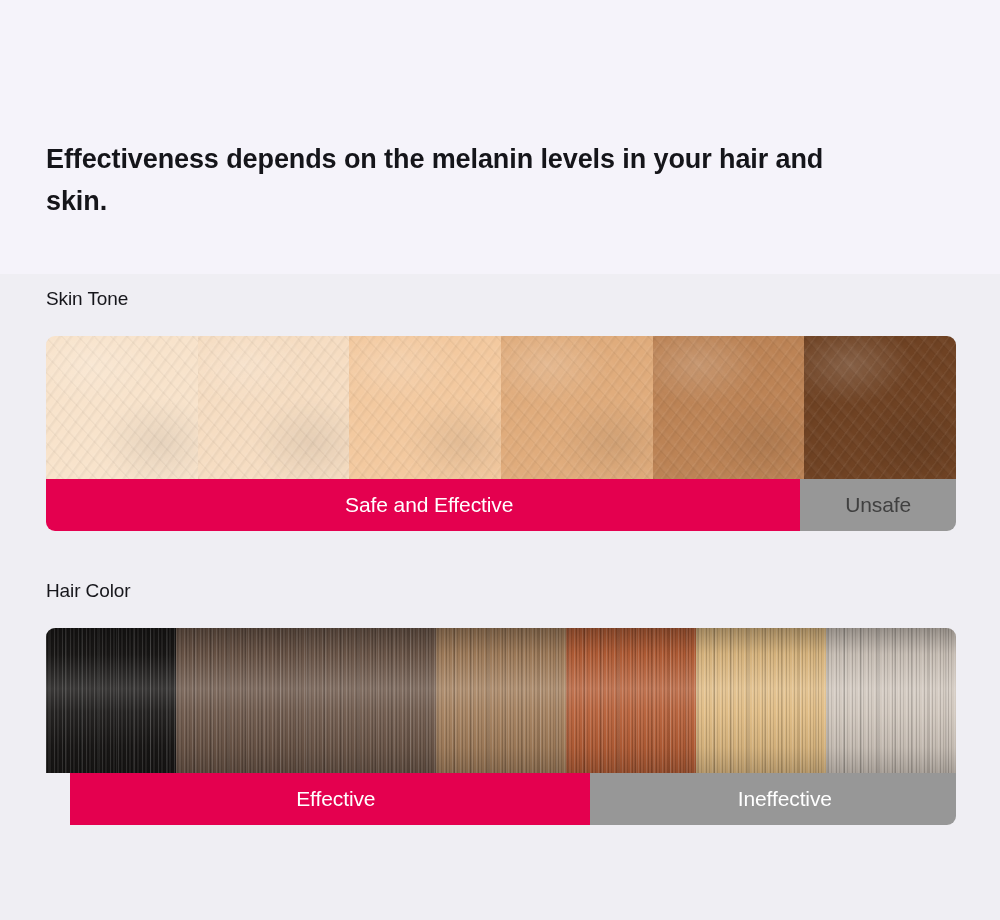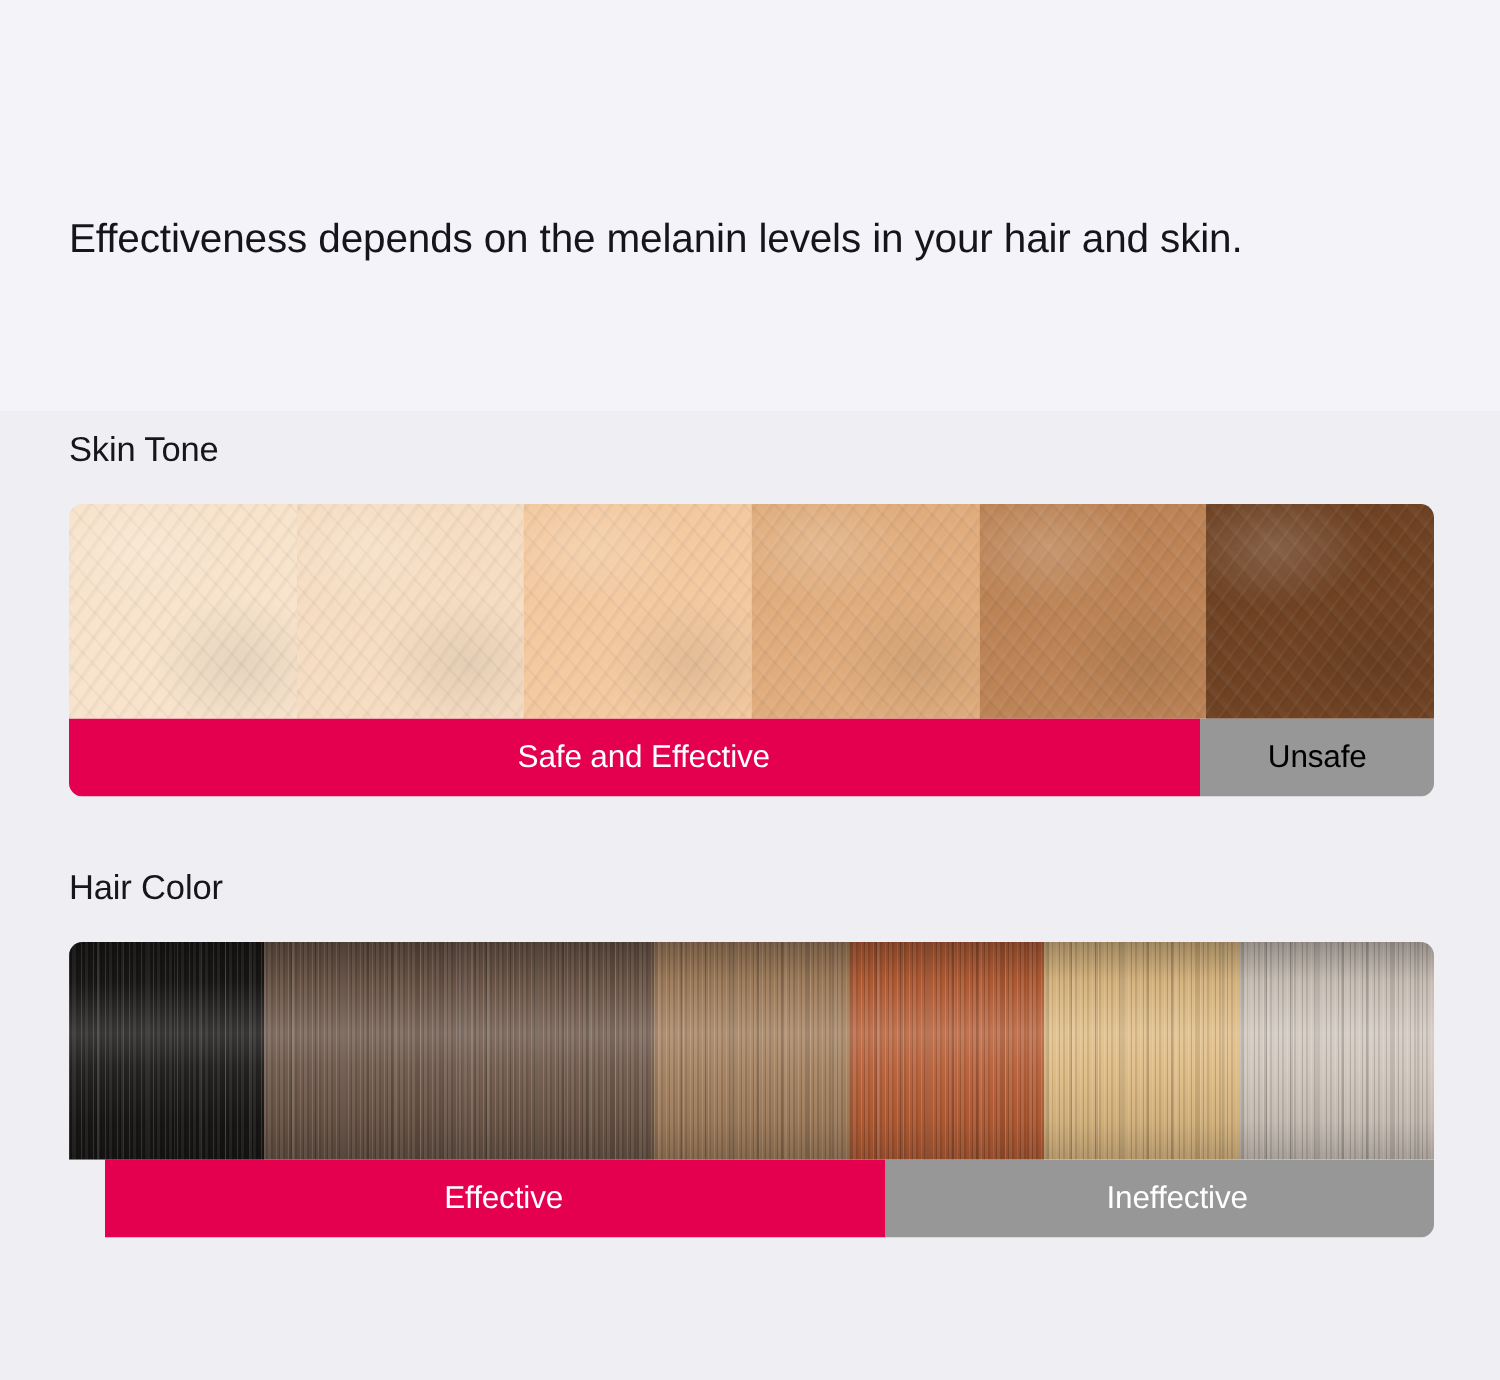--- a/index.html
+++ b/index.html
@@ -38,35 +38,35 @@
     white-space: nowrap;
   }
 
   .page-subtitle {
     position: absolute;
     left: 46px;
     top: 138px;
     width: 790px;
     font-size: 27px;
     line-height: 42px;
-    font-weight: 400;
+    font-weight: 700;
     letter-spacing: -0.1px;
     color: #15151a;
   }
 
   
   .section { position: absolute; left: 0; width: 1000px; }
   .section-skin { top: 284px; }
   .section-hair { top: 576px; }
 
   .section-label {
     position: absolute;
     left: 46px;
     top: 0;
-    font-size: 23px;
+    font-size: 19px;
     line-height: 30px;
     font-weight: 400;
     letter-spacing: -0.1px;
     color: #16161b;
   }
 
   .card {
     position: absolute;
     left: 46px;
     top: 52px;
@@ -159,21 +159,21 @@
     <div class="swatches swatches-skin">
         <div class="swatch swatch-skin" style="background: rgb(248, 227, 203);"></div>
         <div class="swatch swatch-skin" style="background: rgb(246, 221, 194);"></div>
         <div class="swatch swatch-skin" style="background: rgb(243, 201, 159);"></div>
         <div class="swatch swatch-skin" style="background: rgb(224, 172, 124);"></div>
         <div class="swatch swatch-skin" style="background: rgb(188, 131, 85);"></div>
         <div class="swatch swatch-skin" style="background: rgb(111, 66, 35);"></div>
       </div>
     <div class="verdict-bar">
         <div class="verdict-seg verdict-pos" style="flex: 0 0 82.9%; background: rgb(228, 0, 79); color: rgb(255, 255, 255);">Safe and Effective</div>
-        <div class="verdict-seg verdict-neg" style="flex: 0 0 17.1%; background: rgb(151, 151, 151); color: #000000;">Unsafe</div>
+        <div class="verdict-seg verdict-neg" style="flex: 0 0 17.1%; background: rgb(151, 151, 151); color: #404040;">Unsafe</div>
       </div>
   </div>
 </section>
 
 <section class="section section-hair">
   <div class="section-label">Hair Color</div>
   <div class="card">
     <div class="swatches swatches-hair">
         <div class="swatch swatch-hair" style="background: rgb(25, 23, 22);"></div>
         <div class="swatch swatch-hair" style="background: rgb(107, 85, 71);"></div>

